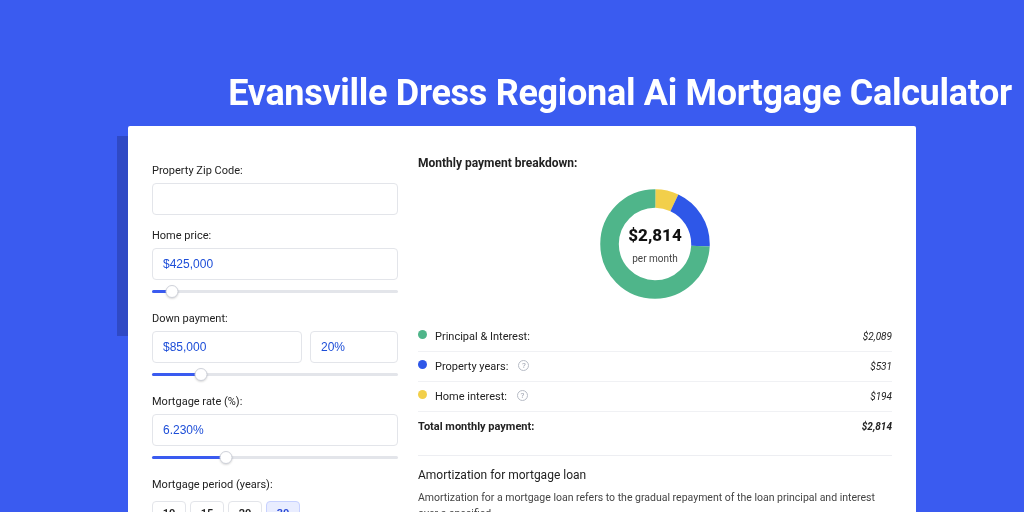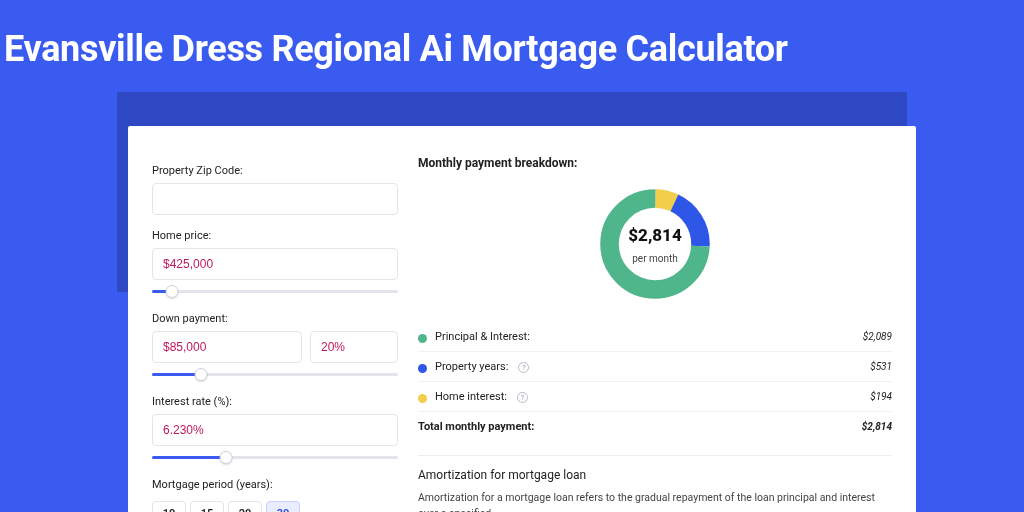--- a/index.html
+++ b/index.html
@@ -3,21 +3,21 @@
 <meta charset="utf-8">
 <style>
   * { box-sizing: border-box; margin: 0; padding: 0; }
   body {
     font-family: -apple-system, BlinkMacSystemFont, "Segoe UI", Roboto, Arial, sans-serif;
     background: #3a5bf0;
     width: 1024px;
     height: 512px;
     overflow: hidden;
   }
-  .hero { text-align: left; padding: 28px 4px 22px; }
+  .hero { text-align: right; padding: 28px 12px 22px; margin-top: 44px; }
   .hero h1 { color: #fff; font-size: 36px; font-weight: 700; letter-spacing: -0.3px; }
   .shadow-band { background: #2f49c5; height: 200px; width: 790px; margin: 0 auto; position: relative; top: 0; }
   .card {
     position: absolute;
     left: 128px; right: 108px; top: 126px;
     background: #fff;
     border-radius: 2px;
     height: 600px;
     display: flex;
     gap: 20px;
@@ -25,21 +25,21 @@
   }
   .left { width: 246px; display: flex; flex-direction: column; gap: 6px; }
   .label { font-size: 11px; color: #222; margin-top: 8px; }
   .input {
     width: 100%;
     border: 1px solid #e3e5ea;
     border-radius: 4px;
     height: 32px;
     padding: 0 10px;
     font-size: 12px;
-    color: #be185d;
+    color: #1d4ed8;
     background: #fff;
   }
   .row { display: flex; gap: 8px; align-items: flex-end; }
   .row .input.small { width: 88px; }
   .slider {
     position: relative;
     height: 14px;
     margin-top: -2px;
   }
   .track {
@@ -79,21 +79,21 @@
     text-align: center;
   }
   .donut-amount { font-size: 17px; font-weight: 800; color: #111; }
   .donut-sub { font-size: 10px; color: #444; margin-top: 8px; }
   .legend { display: flex; flex-direction: column; gap: 0; }
   .legend-row {
     display: flex; align-items: center; justify-content: space-between;
     padding: 8px 0; border-top: 1px solid #f0f1f4;
   }
   .legend-row:first-child { border-top: none; }
-  .legend-left { display: flex; align-items: flex-end; gap: 8px; font-size: 11px; color: #222; }
+  .legend-left { display: flex; align-items: flex-start; gap: 8px; font-size: 11px; color: #222; }
   .dot { width: 9px; height: 9px; border-radius: 50%; display: inline-block; }
   .info {
     width: 11px; height: 11px; border-radius: 50%;
     border: 1px solid #b7bcc6; color: #9aa0ad;
     font-size: 8px; line-height: 9px; text-align: center;
     display: inline-block; margin-left: 2px;
   }
   .legend-val { font-size: 10px; color: #222; font-style: italic; }
   .legend-row.total .legend-left { font-weight: 700; }
   .legend-row.total .legend-val { font-weight: 700; }
@@ -132,21 +132,21 @@
     <div class="row">
       <input class="input" style="flex: 1 1 0%;" value="$85,000">
       <input class="input small" value="20%" style="">
     </div>
     <div class="slider">
       <div class="track"></div>
       <div class="track-fill" style="width:20%"></div>
       <div class="thumb" style="left:20%"></div>
     </div>
 
-    <div class="label">Interest rate (%):</div>
+    <div class="label">Mortgage rate (%):</div>
     <input class="input" value="6.230%" style="">
     <div class="slider">
       <div class="track"></div>
       <div class="track-fill" style="width:30%"></div>
       <div class="thumb" style="left:30%"></div>
     </div>
 
     <div class="label">Mortgage period (years):</div>
     <div class="period-row" id="period-row">
         <div class="period-btn">10</div>

